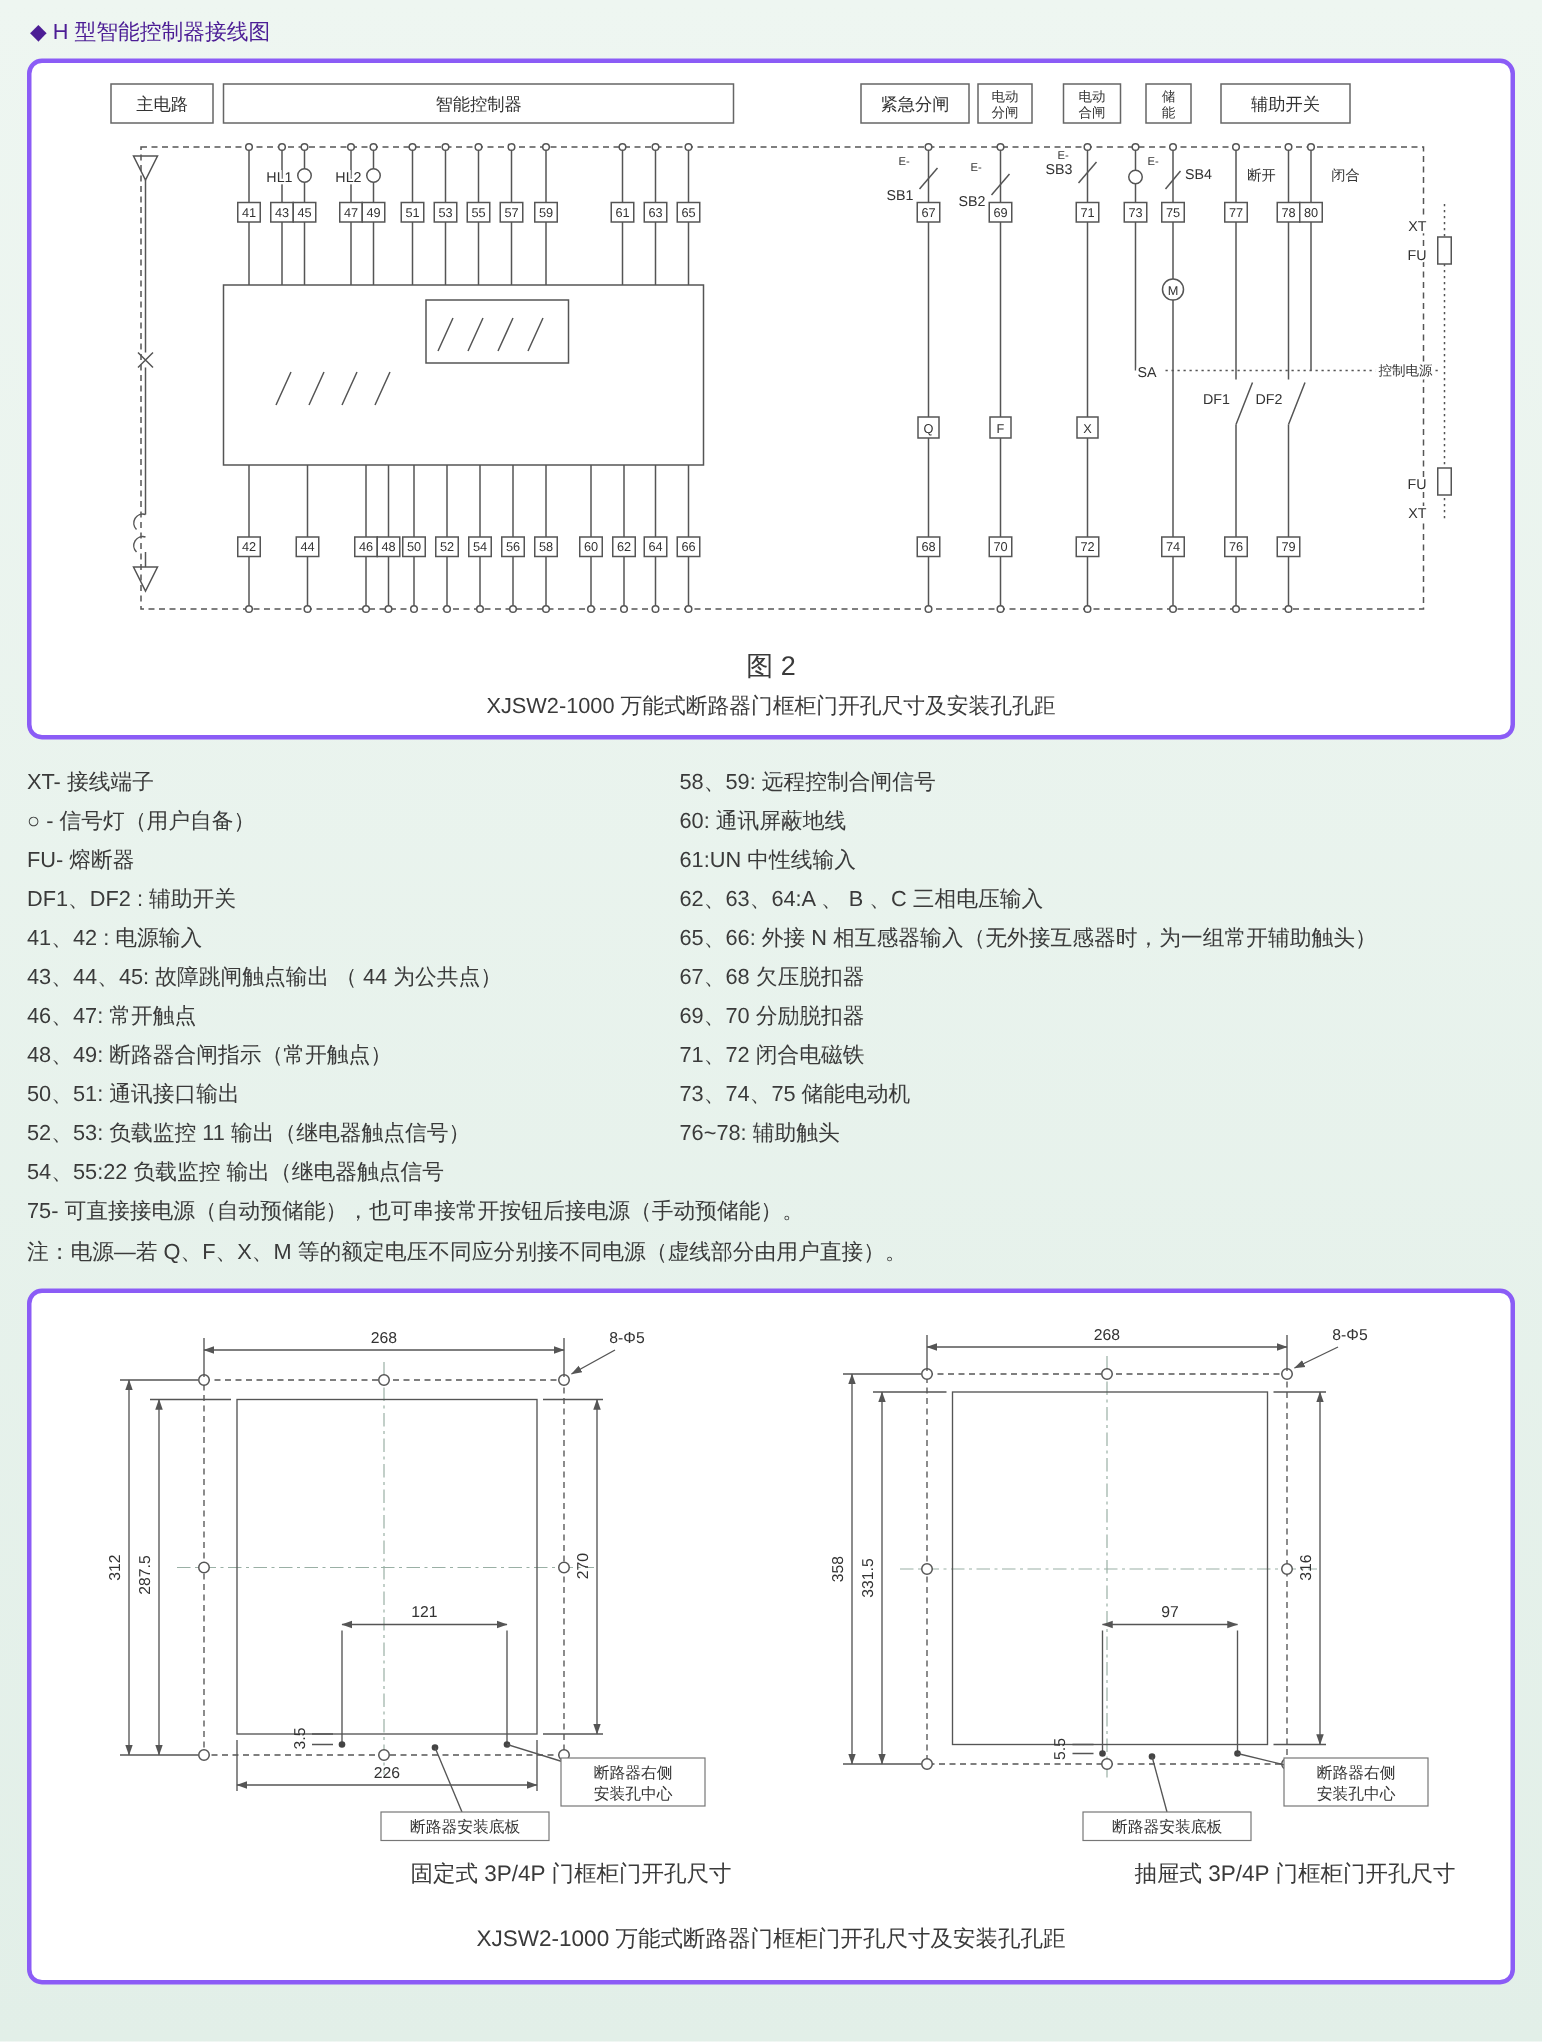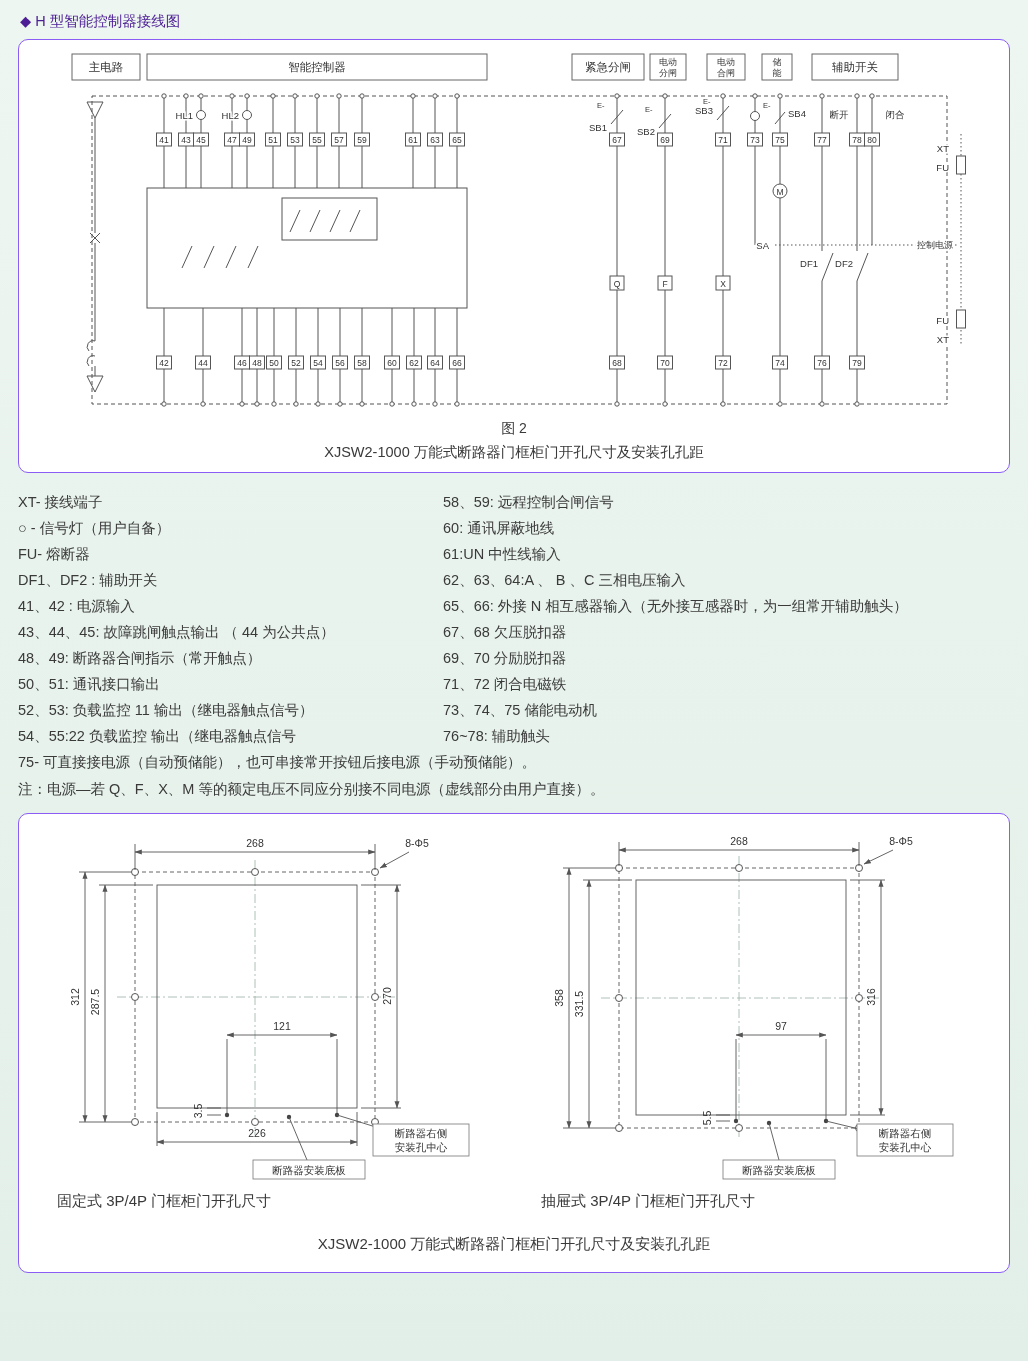--- a/index.html
+++ b/index.html
@@ -1,51 +1,51 @@
 <!DOCTYPE html>
 <html><head>
 <meta charset="utf-8">
 <style>
   html,body{margin:0;padding:0;}
   body{width:1028px;height:1361px;background:linear-gradient(180deg,#eef6f1,#e2efe8);
        font-family:"Liberation Sans",sans-serif;color:#3a3a3a;}
   .page{padding:6px 18px 0 18px;box-sizing:border-box;}
   .sec-title{font-size:14.5px;color:#4c1d95;padding:6px 0 8px 2px;}
-  .panel{background:#fff;border:1px solid #8b5cf6;border-radius:10px;}
+  .panel{background:#fff;border:3px solid #8b5cf6;border-radius:10px;}
   .panel-wiring{padding:6px 8px 10px;}
   .panel-dims{margin-top:10px;padding:16px 6px 18px;}
   svg{display:block;}
   svg text{font-family:"Liberation Sans",sans-serif;fill:#333;}
   .wire{stroke:#555;stroke-width:1;fill:none;}
   .thin{stroke-width:0.9;}
   .dash{stroke-dasharray:4 3;}
   .dots{stroke-dasharray:1.5 2.5;}
   .hdr{fill:none;stroke:#666;stroke-width:1;}
   .hdr-t{font-size:11.5px;text-anchor:middle;}
   .hdr-s{font-size:9px;text-anchor:middle;}
   .tb{fill:#fff;stroke:#555;stroke-width:1;}
   .tt{font-size:8.5px;text-anchor:middle;}
   .lbl{font-size:9.5px;}
   .end{text-anchor:end;}
   .mid{text-anchor:middle;}
   .halo{stroke:#fff;stroke-width:3px;paint-order:stroke;}
   .node{fill:#fff;stroke:#555;stroke-width:1;}
-  .fig-label{text-align:center;font-size:14px;margin-top:2px;}
+  .fig-label{text-align:center;font-size:18px;margin-top:12px;}
   .fig-caption{text-align:center;font-size:14.5px;margin-top:5px;}
   .legend{margin-top:16px;font-size:14.5px;}
-  .legend-cols{display:grid;grid-template-columns:425px 1fr;}
+  .legend-cols{display:grid;grid-template-columns:425px 1fr;gap:10px;}
   .li{line-height:26px;white-space:nowrap;}
   .note{line-height:27px;}
   .dims-row{display:flex;justify-content:space-evenly;align-items:flex-start;gap:22px;}
   .dm{stroke:#555;stroke-width:0.9;fill:none;}
   .cl{stroke:#9ab0a5;stroke-width:0.8;fill:none;stroke-dasharray:9 3 2 3;}
   .dt{font-size:10.5px;text-anchor:middle;}
   .co{font-size:10.5px;text-anchor:middle;}
   .cob{fill:#fff;stroke:#777;stroke-width:0.8;}
-  .dim-caption{text-align:left;font-size:15px;margin-top:10px;}
+  .dim-caption{text-align:right;font-size:15px;margin-top:10px;}
   .panel-caption{text-align:center;font-size:15px;margin-top:24px;}
 </style>
 </head>
 <body>
 
 <div class="page">
 
   <div class="sec-title">◆ H 型智能控制器接线图</div>
 
   <div class="panel panel-wiring">
@@ -381,20 +381,21 @@
 
   <div class="legend">
     <div class="legend-cols">
       <div>
         <div class="li">XT- 接线端子</div>
         <div class="li">○ - 信号灯（用户自备）</div>
         <div class="li">FU- 熔断器</div>
         <div class="li">DF1、DF2 : 辅助开关</div>
         <div class="li">41、42 : 电源输入</div>
         <div class="li">43、44、45: 故障跳闸触点输出 （ 44 为公共点）</div>
+        <div class="li">46、47: 常开触点</div>
         <div class="li">48、49: 断路器合闸指示（常开触点）</div>
         <div class="li">50、51: 通讯接口输出</div>
         <div class="li">52、53: 负载监控 11 输出（继电器触点信号）</div>
         <div class="li">54、55:22 负载监控 输出（继电器触点信号</div>
       </div>
       <div>
         <div class="li">58、59: 远程控制合闸信号</div>
         <div class="li">60: 通讯屏蔽地线</div>
         <div class="li">61:UN 中性线输入</div>
         <div class="li">62、63、64:A 、 B 、C 三相电压输入</div>

